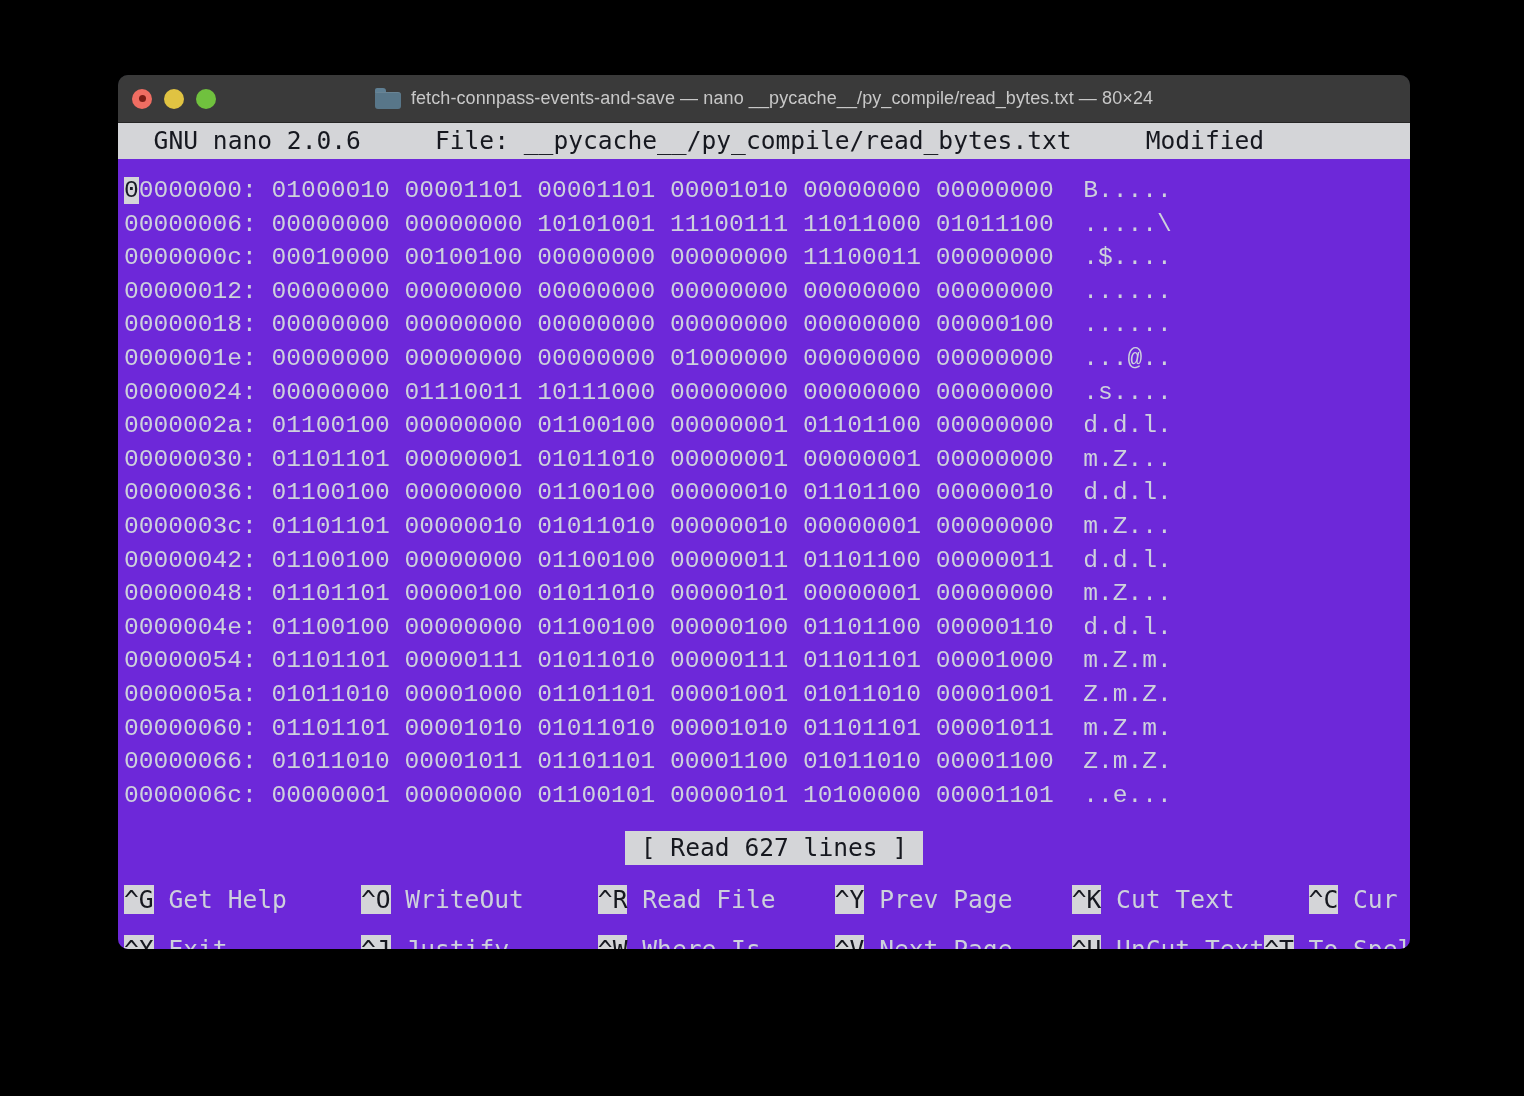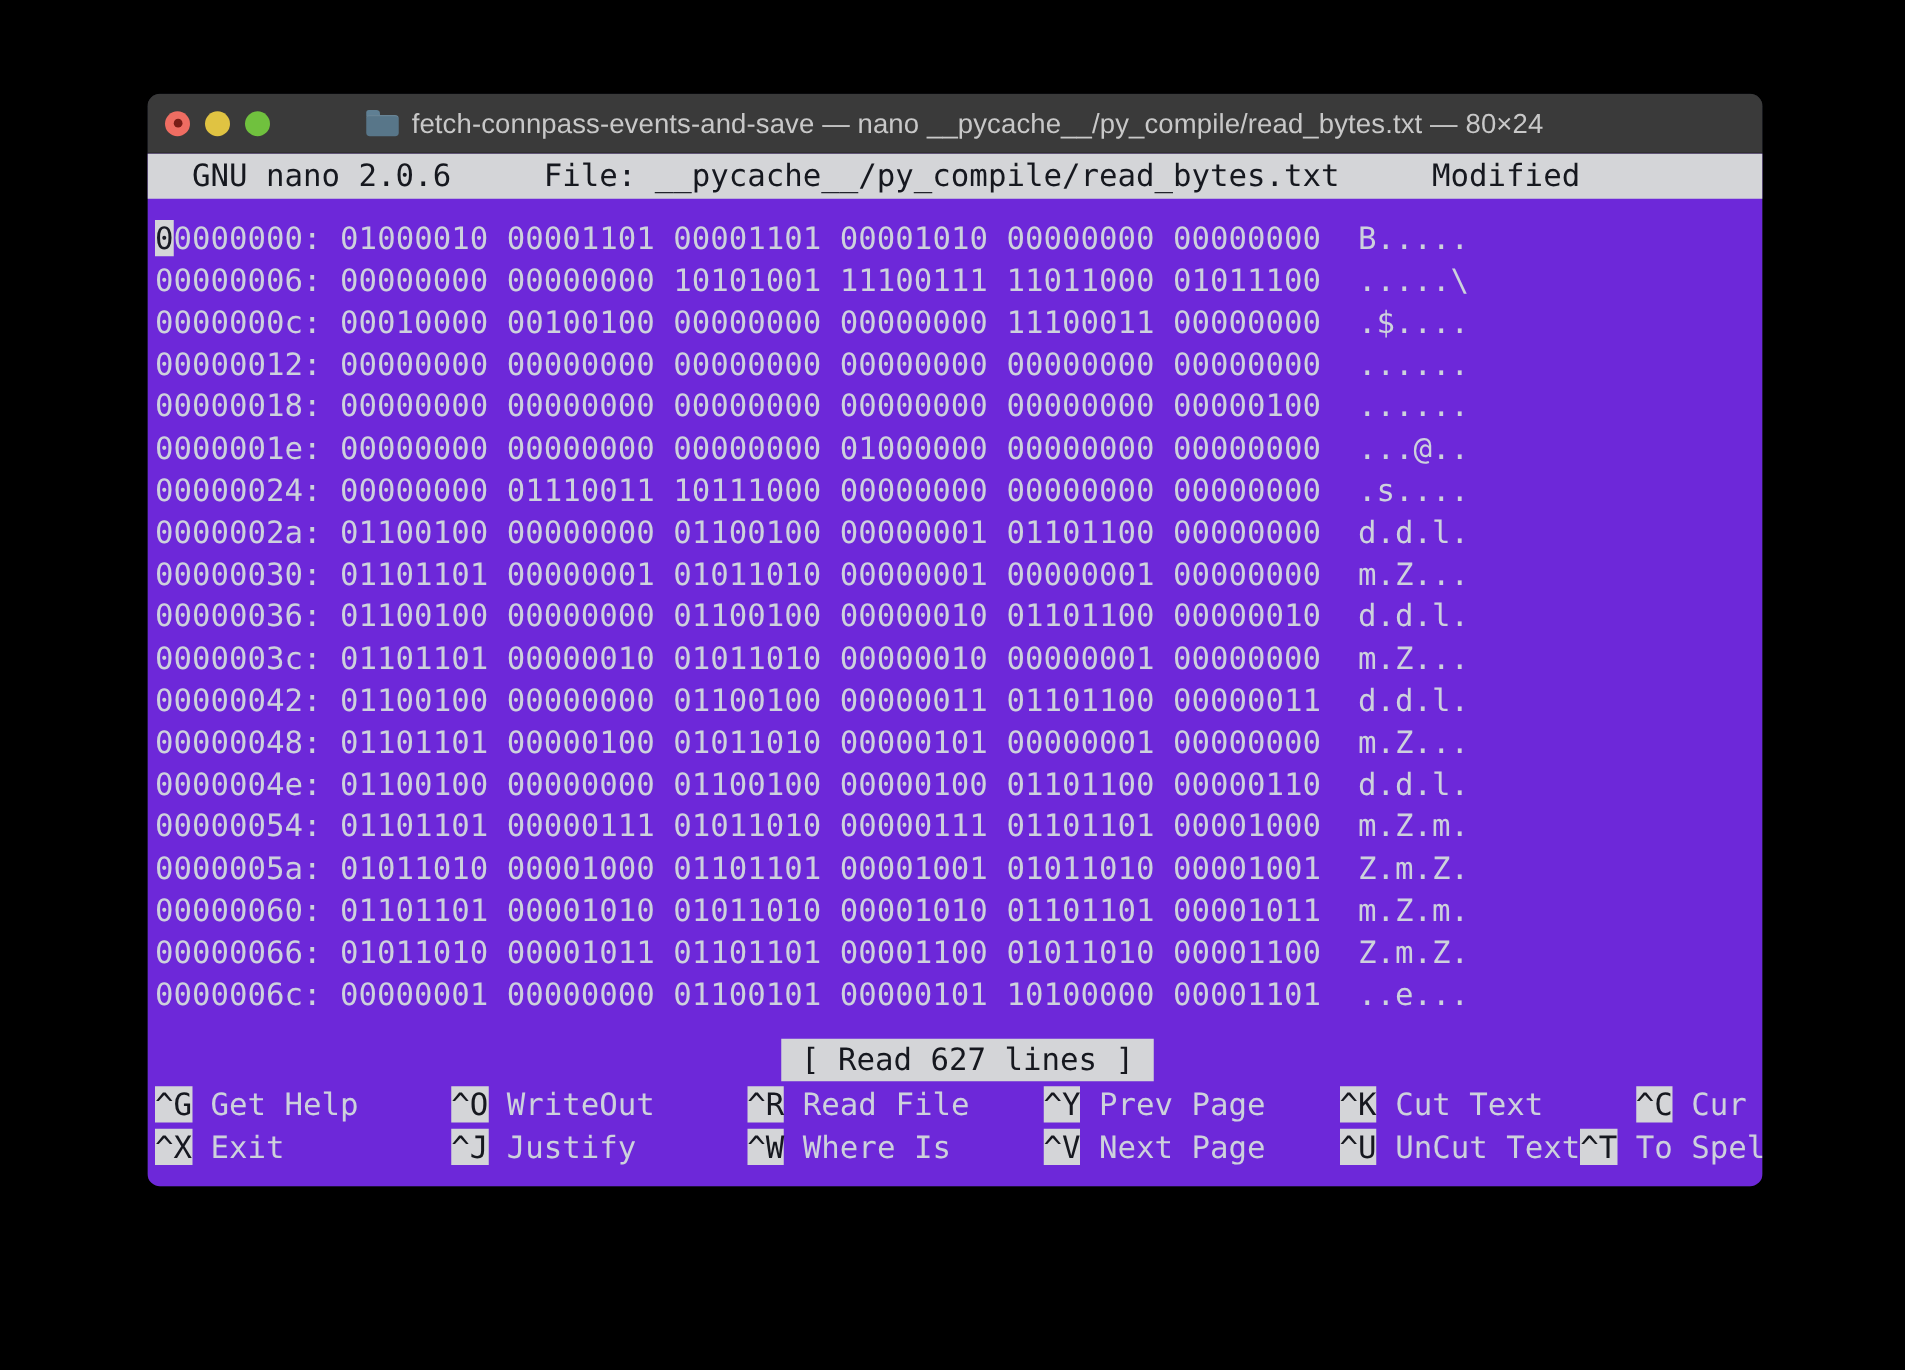--- a/index.html
+++ b/index.html
@@ -100,21 +100,21 @@
     position: absolute;
     left: 0; top: 4px;
     width: 26px; height: 17px;
     background: #587689;
     border-radius: 2px 3px 3px 3px;
     box-shadow: inset 0 1px 0 rgba(255,255,255,0.10);
   }
   #window-title {
     color: #c8c8c8;
     font-family: "Liberation Sans", sans-serif;
-    font-size: 22px;
+    font-size: 18px;
     letter-spacing: 0.1px;
     white-space: nowrap;
   }
 
   
   #nano {
     background: #6d28d9;
     height: 827px;
     padding: 0;
     position: relative;
@@ -138,20 +138,21 @@
     align-items: center;
     padding-left: 6px;
     overflow: hidden;
   }
   #nano-header .seg { white-space: pre; }
 
   #nano-body {
     padding: 15px 0 0 6px;
     height: 672px;
     box-sizing: border-box;
+    font-family: Liberation Mono, monospace;
   }
   .hexrow { display: block; white-space: pre; }
   .cursorcell {
     background: #d4d5d8;
     color: #191b26;
   }
 
   
   #nano-status-wrap {
     height: 34px;
@@ -165,21 +166,21 @@
     padding: 0 16px;
     white-space: pre;
     margin-left: 20px;
   }
 
   
   #nano-shortcuts {
     padding-left: 6px;
     padding-top: 2px;
   }
-  .shortcut-row { display: flex; white-space: pre; }
+  .shortcut-row { display: flex; white-space: pre; margin-top: 16px; }
   .key {
     background: #d4d5d8;
     color: #16181f;
   }
   .kdesc { color: #cdd1dc; }
 </style>
 </head>
 <body>
 
 <div id="screen">

